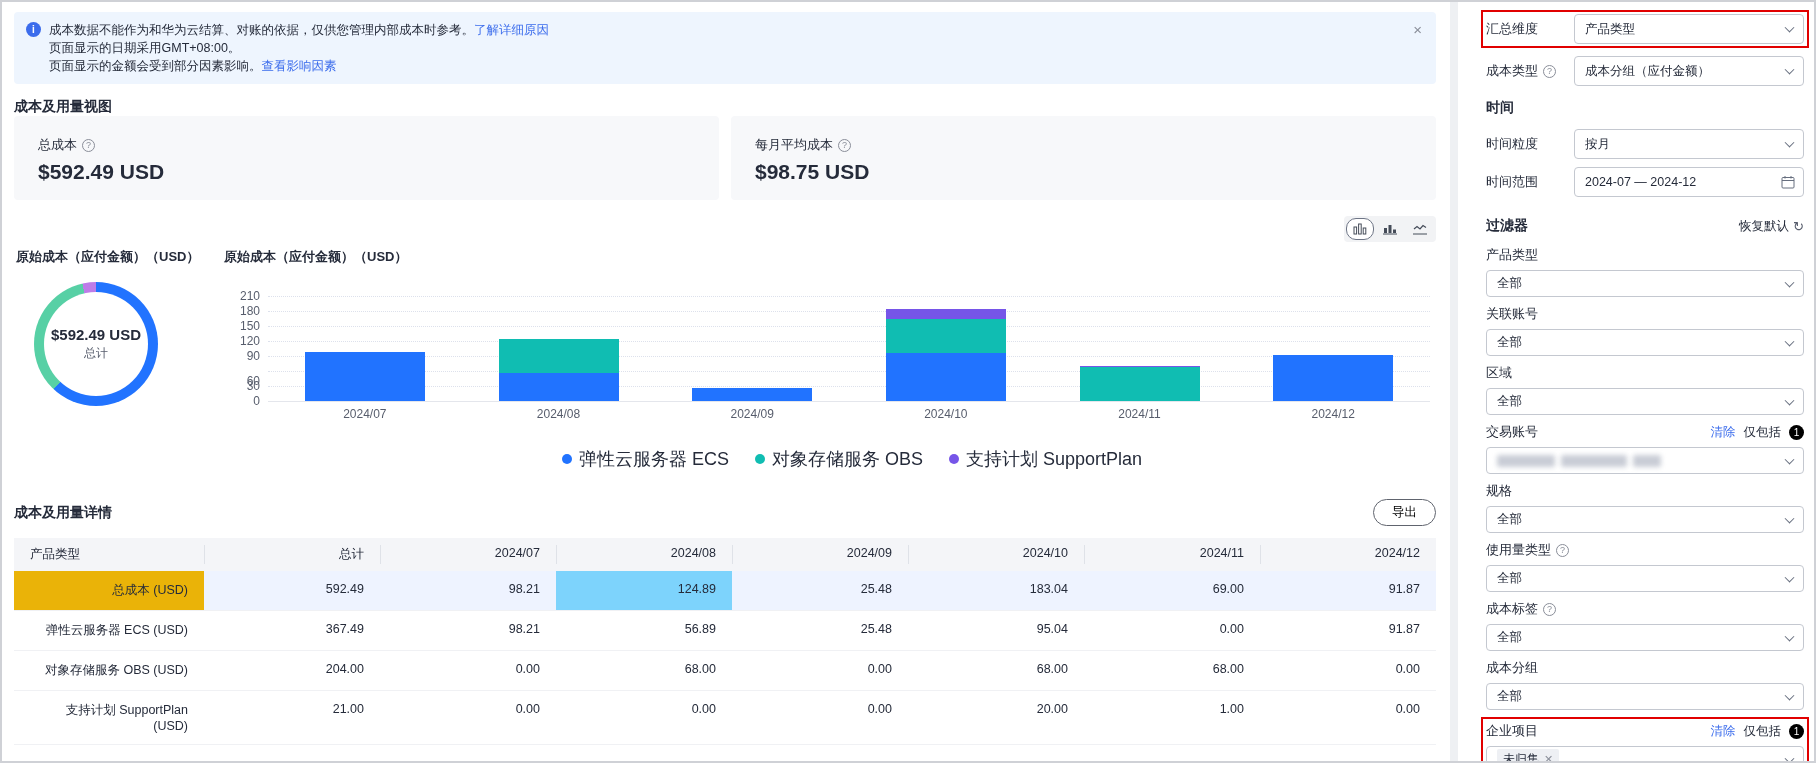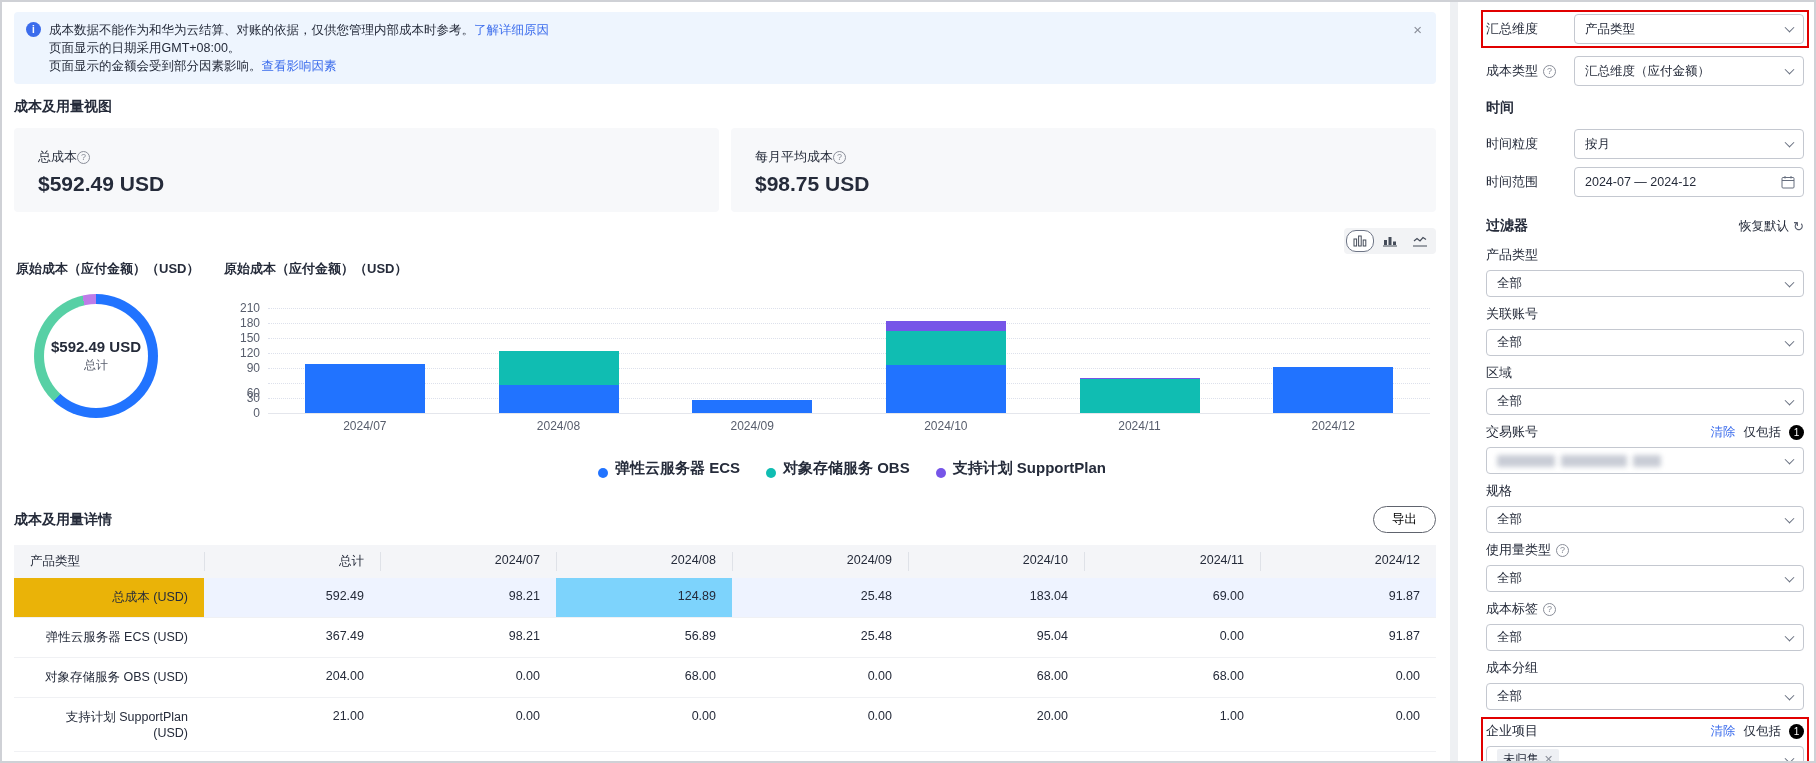--- a/index.html
+++ b/index.html
@@ -15,26 +15,26 @@
   .sidebar { width:356px; background:#fff; padding:8px 10px 0 28px; overflow:hidden; position:relative; }
 
   
   .banner { background:#eef5fe; border-radius:4px; padding:9px 14px 9px 12px; display:flex; gap:8px; position:relative; margin-bottom:14px; }
   .info-i { width:15px; height:15px; border-radius:50%; background:#3b6cec; color:#fff; font-size:10px; font-weight:bold;
             display:flex; align-items:center; justify-content:center; flex:0 0 auto; margin-top:1px; font-style:normal; }
   .banner p { font-size:12.5px; line-height:18px; }
   .lnk { color:#3b6cec; cursor:pointer; }
   .banner-close { position:absolute; right:14px; top:10px; color:#8a8e99; font-size:15px; cursor:pointer; line-height:1; }
 
-  .sec-title { font-size:14px; font-weight:bold; margin-bottom:12px; }
+  .sec-title { font-size:14px; font-weight:bold; }
 
   
   .cards { display:flex; gap:12px; margin-bottom:16px; }
   .card { flex:1; background:#f7f8fa; border-radius:4px; padding:20px 0 0 24px; height:84px; }
-  .card-label { font-size:13px; color:#252b3a; display:flex; align-items:center; }
+  .card-label { font-size:13px; color:#252b3a; display:flex; align-items:center; gap:5px; }
   .card-value { font-size:21px; font-weight:bold; margin-top:6px; }
   .help { width:13px; height:13px; border-radius:50%; border:1px solid #8a8e99; color:#8a8e99; font-size:9px;
           display:inline-flex; align-items:center; justify-content:center; }
 
   
   .chart-toolbar-row { display:flex; justify-content:flex-end; margin-bottom:6px; }
   .toggle-group { background:#f2f3f5; border-radius:4px; padding:2px; display:flex; gap:2px; }
   .tg-btn { width:28px; height:22px; display:flex; align-items:center; justify-content:center; cursor:pointer; border-radius:10px; border:1px solid transparent; }
   .tg-btn.active { background:#fff; border-color:#6e7586; }
 
@@ -51,21 +51,21 @@
   .plot-outer { position:relative; margin:30px 6px 0 44px; height:105px; }
   .gridline { position:absolute; left:0; right:0; border-top:1px dotted #dde1ec; }
   .gridline.zero { border-top:1px solid #e4e6ec; }
   .ytick { position:absolute; right:calc(100% + 8px); transform:translateY(-50%); font-size:12px; color:#575d6c; white-space:nowrap; }
   .bars { position:absolute; inset:0; display:flex; align-items:flex-end; }
   .bar-slot { flex:1; display:flex; flex-direction:column; justify-content:flex-end; align-items:center; height:100%; }
   .bar-stack { width:120px; display:flex; flex-direction:column; justify-content:flex-end; }
   .xlabels { display:flex; margin:6px 6px 0 44px; }
   .xlabel { flex:1; text-align:center; font-size:12px; color:#575d6c; }
   .legend { display:flex; justify-content:center; gap:26px; margin:26px 0 14px 44px; }
-  .legend-item { display:flex; align-items:flex-end; gap:7px; font-size:15px; color:#252b3a; cursor:pointer;font-weight:bold; }
+  .legend-item { display:flex; align-items:center; gap:7px; font-size:18px; color:#252b3a; cursor:pointer; }
   .legend-dot { width:10px; height:10px; border-radius:50%; }
 
   
   .details-head { display:flex; justify-content:space-between; align-items:center; margin:14px 0 12px; }
   .export-btn { border:1px solid #60646e; border-radius:14px; padding:4px 18px; font-size:12.5px; background:#fff; cursor:pointer; }
   .table { width:100%; }
   .t-grid { display:grid; grid-template-columns:190px repeat(7,1fr); }
   .th { background:#f4f5f8; font-size:12.5px; padding:8px 16px; text-align:right; position:relative; }
   .th:first-child { text-align:left; }
   .th + .th::before { content:""; position:absolute; left:0; top:7px; bottom:7px; border-left:1px solid #dfe2e8; }
@@ -312,21 +312,21 @@
       </div>
     </div>
   </div>
 
   <div class="sb-row">
     <div class="sb-row-label">
         <span>成本类型</span>
         <span class="help">?</span>
       </div>
     <div class="select">
-      <span>汇总维度（应付金额）</span>
+      <span>成本分组（应付金额）</span>
       <span class="chev"></span>
     </div>
   </div>
 
   <div class="sb-section">时间</div>
 
   <div class="sb-row">
     <div class="sb-row-label">时间粒度</div>
     <div class="select">
       <span>按月</span>

